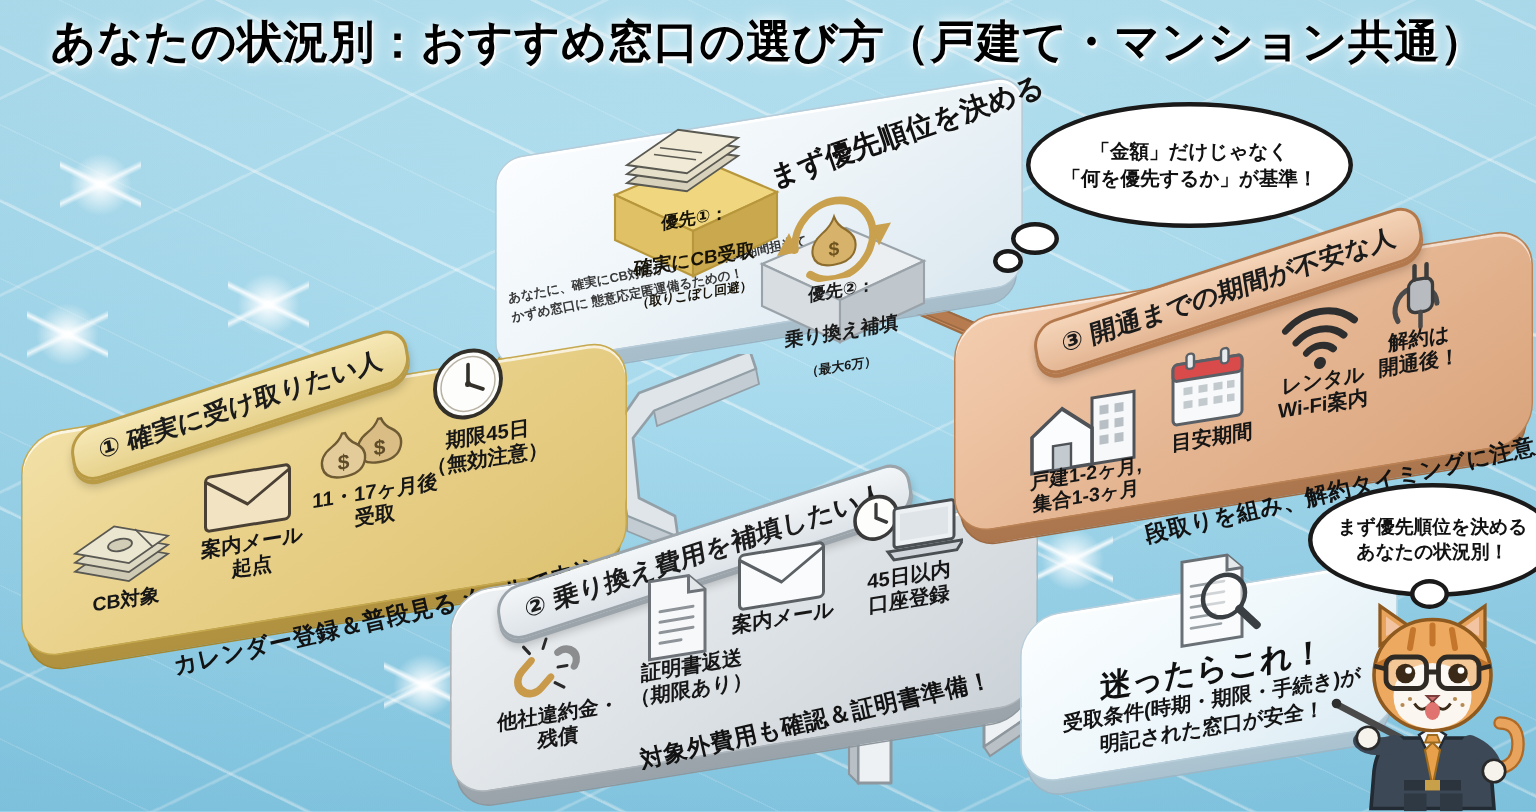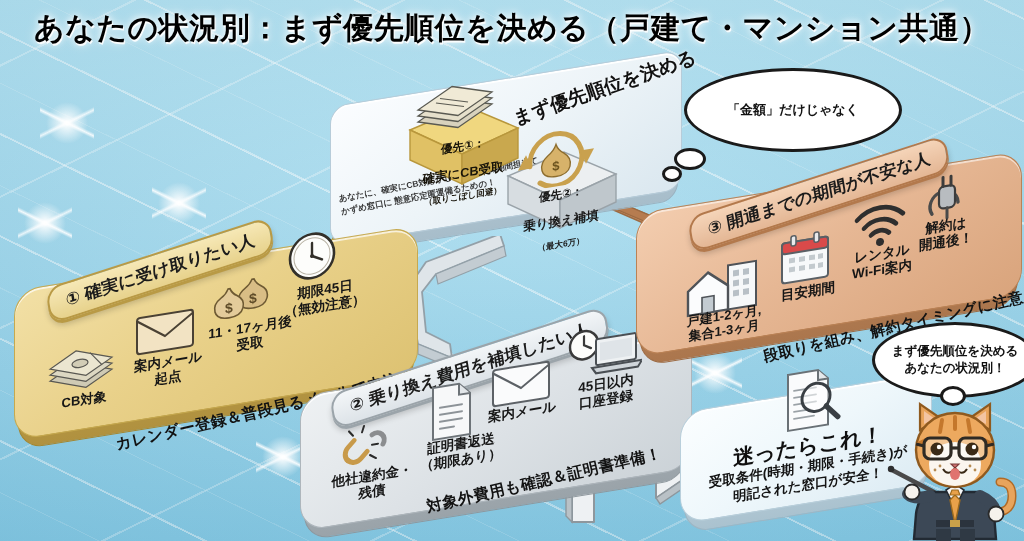--- a/index.html
+++ b/index.html
@@ -116,21 +116,21 @@
   <div class="bg-grid"></div>
   <div class="bg-vign"></div>
   <div class="spark" style="left:40px;top:96px;"></div>
   <div class="spark" style="left:152px;top:176px;"></div>
   <div class="spark" style="left:18px;top:196px;"></div>
   <div class="spark" style="left:586px;top:440px;"></div>
   <div class="spark" style="left:950px;top:206px;"></div>
   <div class="spark" style="left:256px;top:430px;"></div>
   <div class="spark" style="left:688px;top:346px;"></div>
 
-  <div class="title">あなたの状況別：まず優先順位を決める（戸建て・マンション共通）</div>
+  <div class="title">あなたの状況別：おすすめ窓口の選び方（戸建て・マンション共通）</div>
 
   <svg class="conn" style="left:300px;top:196px;width:130px;height:90px;" viewBox="0 0 130 90">
     <path d="M118 10 L40 44 L30 72 L24 70 L34 40 L114 4 Z" fill="#d9c076" stroke="#a98f3f" stroke-width="1.6"></path>
     <path d="M118 10 L40 44 L40 54 L118 20 Z" fill="#c0a254" stroke="#a98f3f" stroke-width="1.2"></path>
     <path d="M24 70 L34 40 L40 44 L30 72 Z" fill="#cdb161" stroke="#a98f3f" stroke-width="1.2"></path>
   </svg>
 
   <svg class="conn" style="left:598px;top:186px;width:130px;height:80px;" viewBox="0 0 130 80">
     <path d="M6 10 L86 44 L100 40 L104 48 L84 54 L2 18 Z" fill="#c98f61" stroke="#9c6a43" stroke-width="1.6"></path>
     <path d="M6 10 L86 44 L86 52 L6 18 Z" fill="#b67c50" stroke="#9c6a43" stroke-width="1.2"></path>
@@ -204,20 +204,21 @@
   </svg>
   <div class="cube-label" style="left:498px;top:176px;width:126px;font-size:11px;color:#1a1a1a;">
     <div style="font-size:11.5px;">優先②：</div>
     <div style="font-size:12.5px;">乗り換え補填</div>
     <div style="font-size:8.5px;">（最大6万）</div>
   </div>
 
   <div class="bubble" style="left:684px;top:68px;width:212px;height:78px;font-size:13px;">
     <div>
       <div>「金額」だけじゃなく</div>
+      <div>「何を優先するか」が基準！</div>
     </div>
   </div>
   <div style="position:absolute;left:674px;top:148px;width:26px;height:16px;background:#fff;border:3px solid #1a1a1a;border-radius:50%;"></div>
   <div style="position:absolute;left:662px;top:166px;width:14px;height:10px;background:#fff;border:3px solid #1a1a1a;border-radius:50%;"></div>
 
   <div class="slab iso" id="card-yellow">
     <div class="side"></div>
     <div class="top"></div>
   </div>
 

